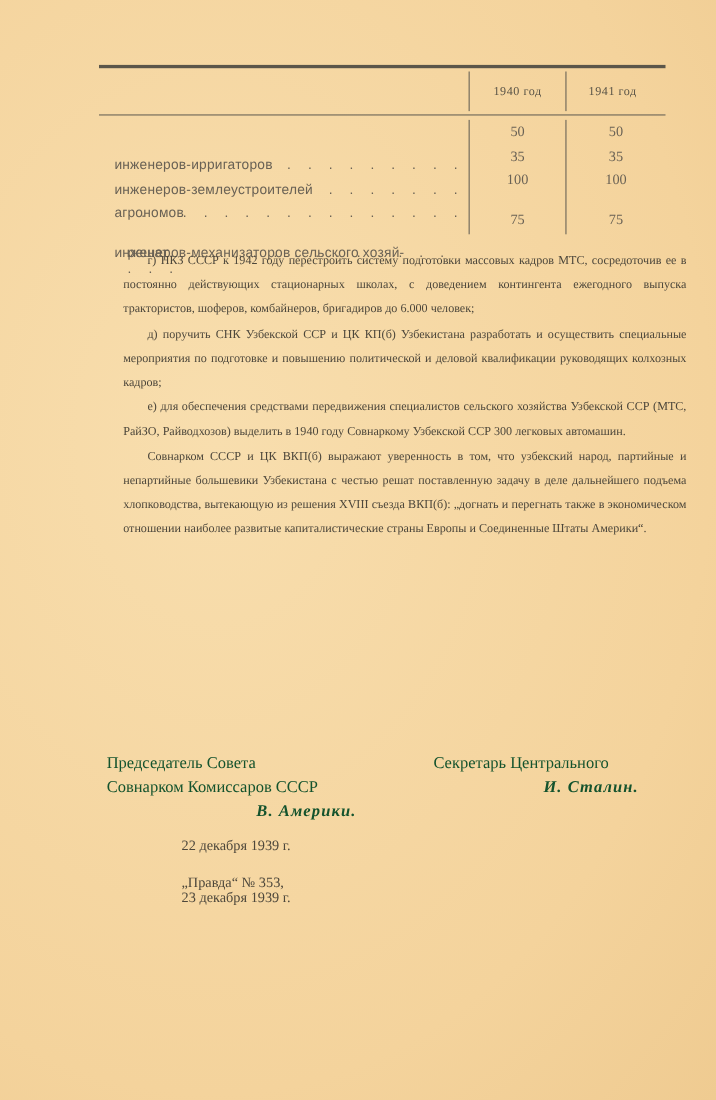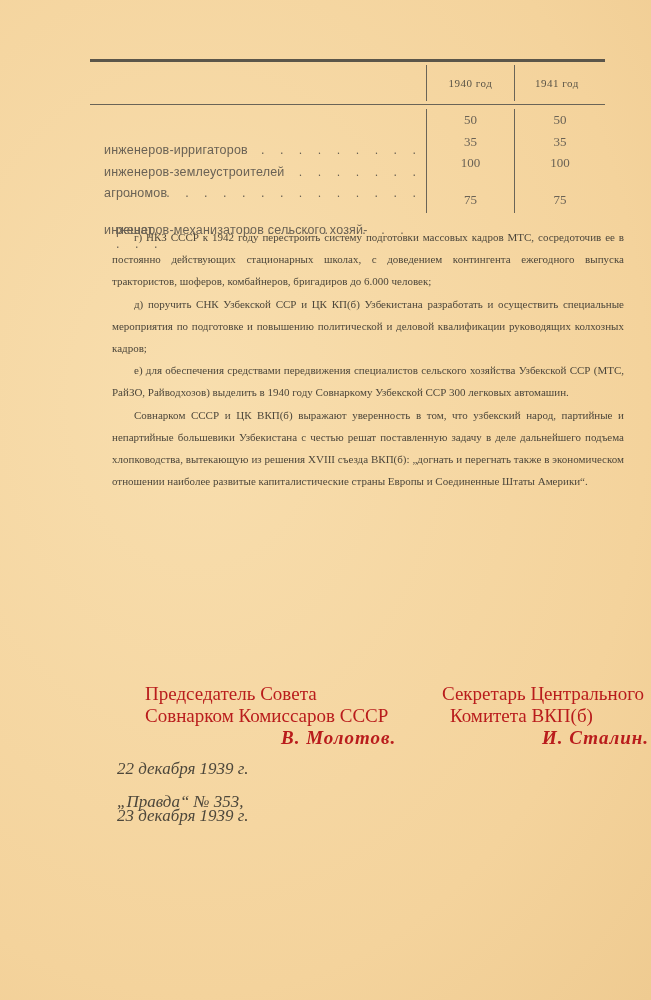--- a/index.html
+++ b/index.html
@@ -23,23 +23,23 @@
     .h1 { left:337px; width:87px; }
     .h2 { left:422px; width:90px; }
     .row { position:absolute; left:14px; width:320px; font-size:12.5px; color:#6a6255; font-family:"Liberation Sans", sans-serif; letter-spacing:0.2px;margin-top:31px; }
     .row .lbl { white-space:nowrap; }
     .leader { position:absolute; right:2px; top:0; letter-spacing:6px; }
     .val { position:absolute; font-size:13px; text-align:center; color:#6a6255; }
     .c1 { left:337px; width:87px; }
     .c2 { left:425px; width:90px; }
     .para { position:absolute; left:112px; width:512px; font-size:11px; line-height:22.2px; text-align:justify; color:#4d473b; }
     .para p { margin:0; text-indent:22px; }
-    .sig { position:absolute; font-size:19px; line-height:22px; color:#b91c1c;margin-left:48px; }
+    .sig { position:absolute; font-size:15px; line-height:22px; color:#14532d; }
     .sig .name { font-style:italic; font-weight:bold; letter-spacing:1px; }
-    .small { position:absolute; font-size:17px; font-style:italic; color:#4d473b; line-height:14px; }
+    .small { position:absolute; font-size:13px; color:#4d473b; line-height:14px;margin-left:48px; }
   </style>
 </head>
 <body>
 
 <div class="page">
 
   <div class="tbl">
     <div class="rule-top"></div>
     <div class="vline v1a"></div>
     <div class="vline v2a"></div>
@@ -84,26 +84,25 @@
   <div class="para" style="top:226px;">
     <p>г) НКЗ СССР к 1942 году перестроить систему подготовки массовых кадров МТС, сосредоточив ее в постоянно действующих стационарных школах, с доведением контингента ежегодного выпуска трактористов, шоферов, комбайнеров, бригадиров до 6.000 человек;</p>
     <p>д) поручить СНК Узбекской ССР и ЦК КП(б) Узбекистана разработать и осуществить специальные мероприятия по подготовке и повышению политической и деловой квалификации руководящих колхозных кадров;</p>
     <p>е) для обеспечения средствами передвижения специалистов сельского хозяйства Узбекской ССР (МТС, РайЗО, Райводхозов) выделить в 1940 году Совнаркому Узбекской ССР 300 легковых автомашин.</p>
     <p>Совнарком СССР и ЦК ВКП(б) выражают уверенность в том, что узбекский народ, партийные и непартийные большевики Узбекистана с честью решат поставленную задачу в деле дальнейшего подъема хлопководства, вытекающую из решения XVIII съезда ВКП(б): „догнать и перегнать также в экономическом отношении наиболее развитые капиталистические страны Европы и Соединенные Штаты Америки“.</p>
   </div>
 
   <div class="sig" style="left:97px; top:683px;">
     <div>Председатель Совета</div>
     <div>Совнарком Комиссаров СССР</div>
-    <div class="name" style="padding-left:136px;">В. Молотов.</div>
+    <div class="name" style="padding-left:136px;">В. Америки.</div>
   </div>
 
   <div class="sig" style="left:394px; top:683px;">
     <div>Секретарь Центрального</div>
-    <div style="padding-left:8px;">Комитета ВКП(б)</div>
     <div class="name" style="padding-left:100px;">И. Сталин.</div>
   </div>
 
   <div class="small" style="left:117px; top:762px;">22 декабря 1939 г.</div>
 
   <div class="small" style="left:117px; top:795px;">
     <div>„Правда“ № 353,</div>
     <div>23 декабря 1939 г.</div>
   </div>
 

